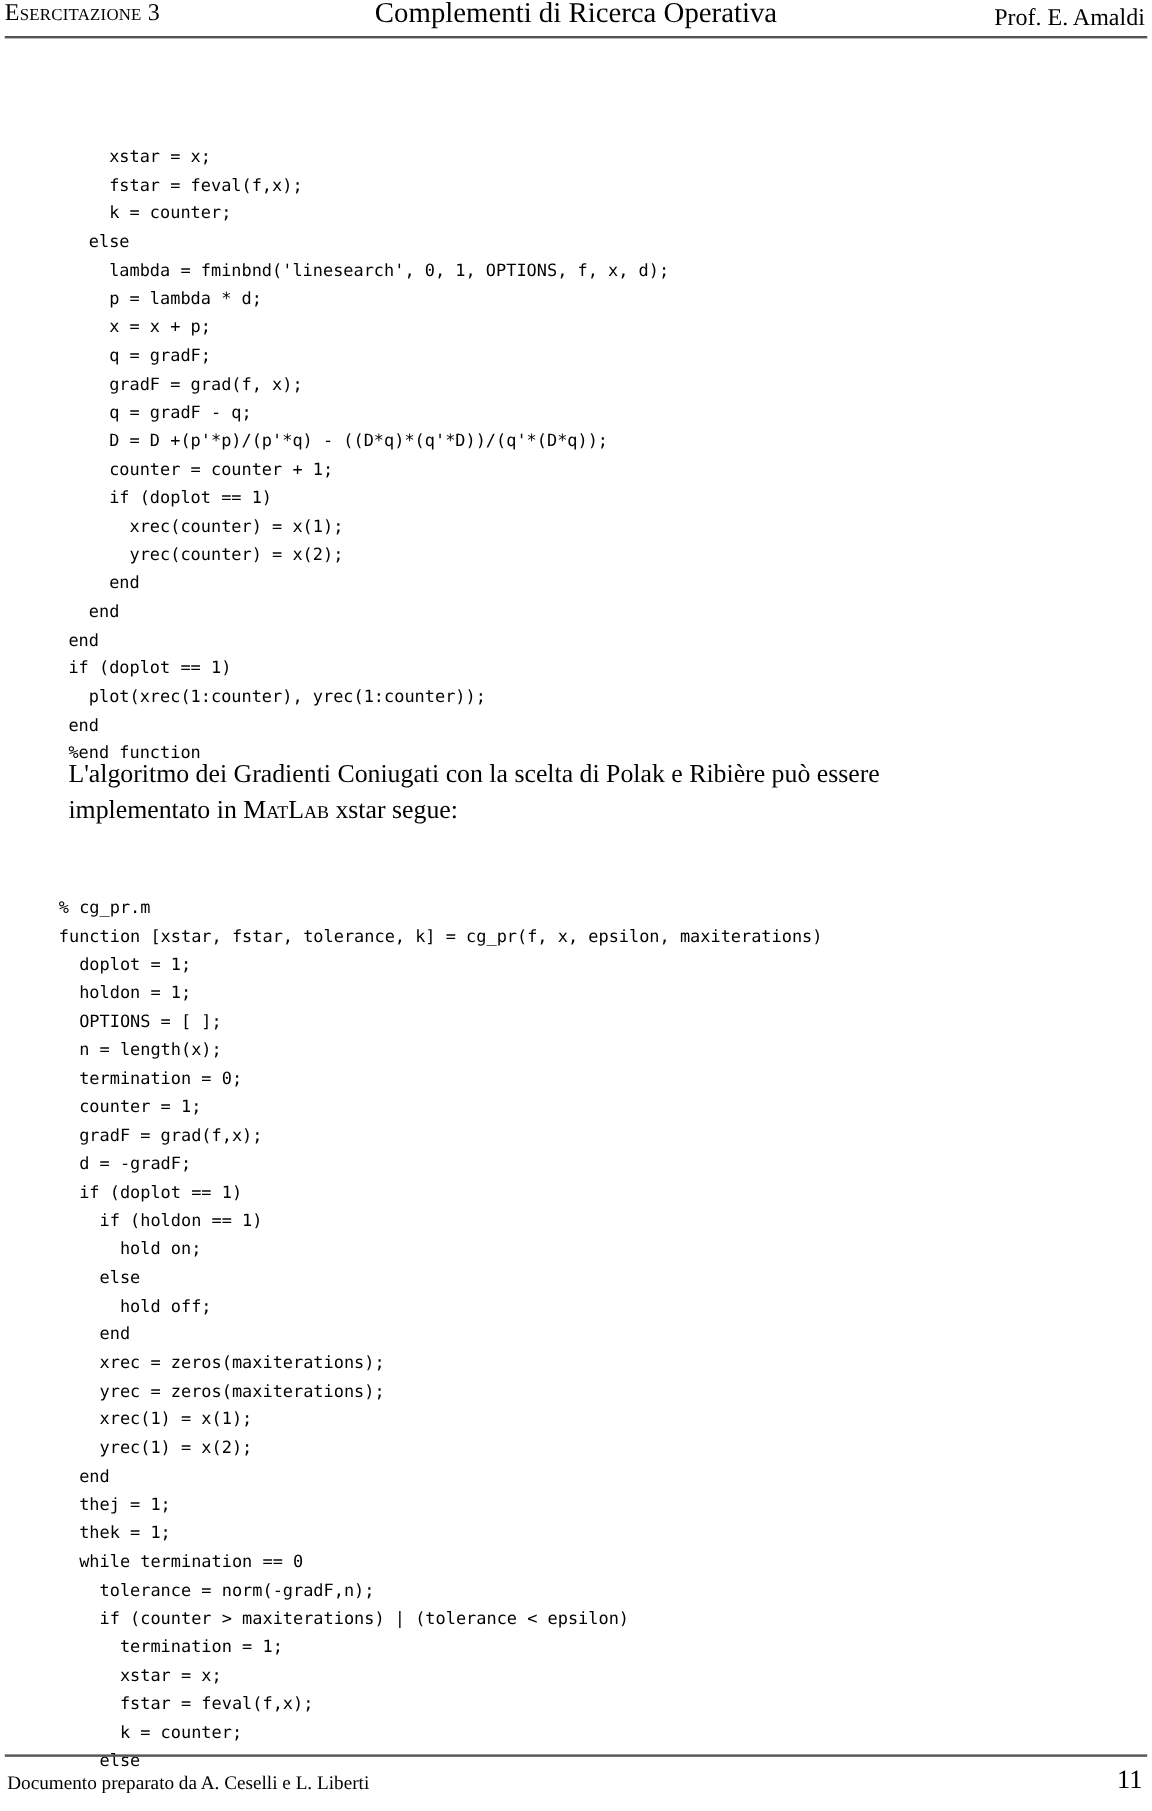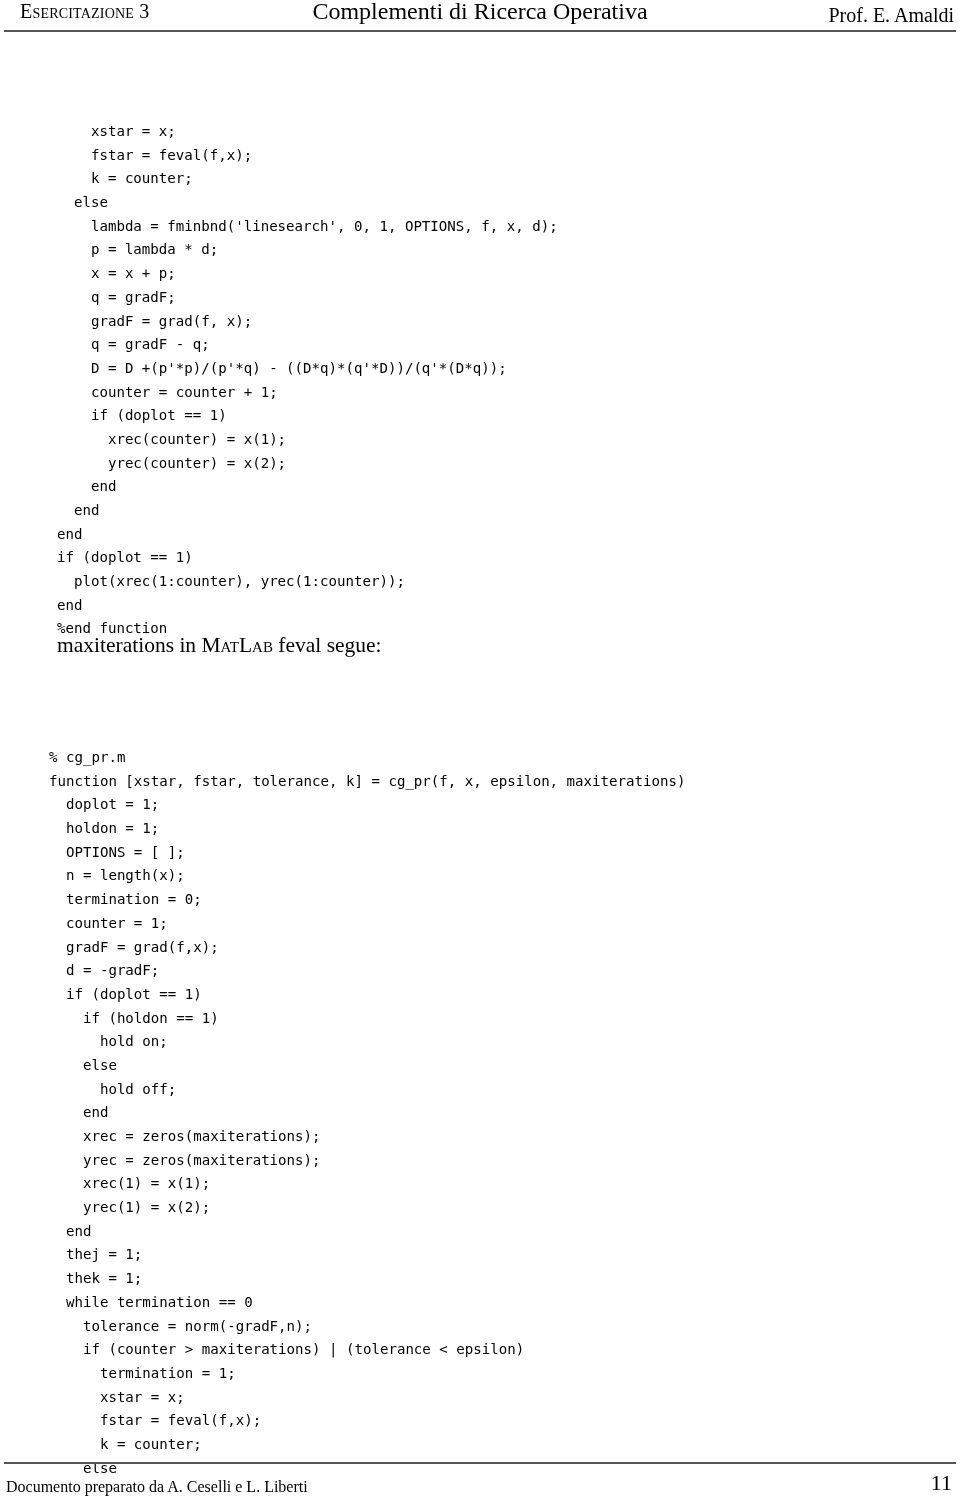--- a/index.html
+++ b/index.html
@@ -31,21 +31,20 @@
     height: 27px;
   }
   .hdr-left {
     position: absolute;
     left: 4px;
     top: 0;
     font-size: 20px;
     font-variant: small-caps;
     letter-spacing: 0.2px;
     white-space: nowrap;
-    margin-left: 16px;
   }
   .hdr-center {
     position: absolute;
     left: 0;
     top: -2px;
     width: 960px;
     text-align: center;
     font-size: 24px;
     white-space: nowrap;
   }
@@ -139,21 +138,24 @@
     <span class="hdr-left">Esercitazione 3</span>
     <span class="hdr-center">Complementi di Ricerca Operativa</span>
     <span class="hdr-right">Prof. E. Amaldi</span>
   </div>
   <div class="rule-top"></div>
 </div>
 
 <pre class="code-block" id="code-block-1"><div class="code-line">    xstar = x;</div><div class="code-line">    fstar = feval(f,x);</div><div class="code-line">    k = counter;</div><div class="code-line">  else</div><div class="code-line">    lambda = fminbnd('linesearch', 0, 1, OPTIONS, f, x, d);</div><div class="code-line">    p = lambda * d;</div><div class="code-line">    x = x + p;</div><div class="code-line">    q = gradF;</div><div class="code-line">    gradF = grad(f, x);</div><div class="code-line">    q = gradF - q;</div><div class="code-line">    D = D +(p'*p)/(p'*q) - ((D*q)*(q'*D))/(q'*(D*q));</div><div class="code-line">    counter = counter + 1;</div><div class="code-line">    if (doplot == 1)</div><div class="code-line">      xrec(counter) = x(1);</div><div class="code-line">      yrec(counter) = x(2);</div><div class="code-line">    end</div><div class="code-line">  end</div><div class="code-line">end</div><div class="code-line">if (doplot == 1)</div><div class="code-line">  plot(xrec(1:counter), yrec(1:counter));</div><div class="code-line">end</div><div class="code-line">%end function</div></pre>
 
 <div class="prose">
-  <div class="prose-line"><span>maxiterations in </span><span class="sc">MatLab</span><span> feval segue:</span></div>
+  <div class="prose-line prose-line-1">
+    <span>L'algoritmo dei Gradienti Coniugati con la scelta di Polak e Ribière può essere</span>
+  </div>
+  <div class="prose-line"><span>implementato in </span><span class="sc">MatLab</span><span> xstar segue:</span></div>
 </div>
 
 <pre class="code-block" id="code-block-2"><div class="code-line">% cg_pr.m</div><div class="code-line">function [xstar, fstar, tolerance, k] = cg_pr(f, x, epsilon, maxiterations)</div><div class="code-line">  doplot = 1;</div><div class="code-line">  holdon = 1;</div><div class="code-line">  OPTIONS = [ ];</div><div class="code-line">  n = length(x);</div><div class="code-line">  termination = 0;</div><div class="code-line">  counter = 1;</div><div class="code-line">  gradF = grad(f,x);</div><div class="code-line">  d = -gradF;</div><div class="code-line">  if (doplot == 1)</div><div class="code-line">    if (holdon == 1)</div><div class="code-line">      hold on;</div><div class="code-line">    else</div><div class="code-line">      hold off;</div><div class="code-line">    end</div><div class="code-line">    xrec = zeros(maxiterations);</div><div class="code-line">    yrec = zeros(maxiterations);</div><div class="code-line">    xrec(1) = x(1);</div><div class="code-line">    yrec(1) = x(2);</div><div class="code-line">  end</div><div class="code-line">  thej = 1;</div><div class="code-line">  thek = 1;</div><div class="code-line">  while termination == 0</div><div class="code-line">    tolerance = norm(-gradF,n);</div><div class="code-line">    if (counter &gt; maxiterations) | (tolerance &lt; epsilon)</div><div class="code-line">      termination = 1;</div><div class="code-line">      xstar = x;</div><div class="code-line">      fstar = feval(f,x);</div><div class="code-line">      k = counter;</div><div class="code-line">    else</div></pre>
 
 <div class="page-footer">
   <div class="rule-bottom"></div>
   <span class="ftr-left">Documento preparato da A. Ceselli e L. Liberti</span>
   <span class="ftr-right">11</span>
 </div>
 

